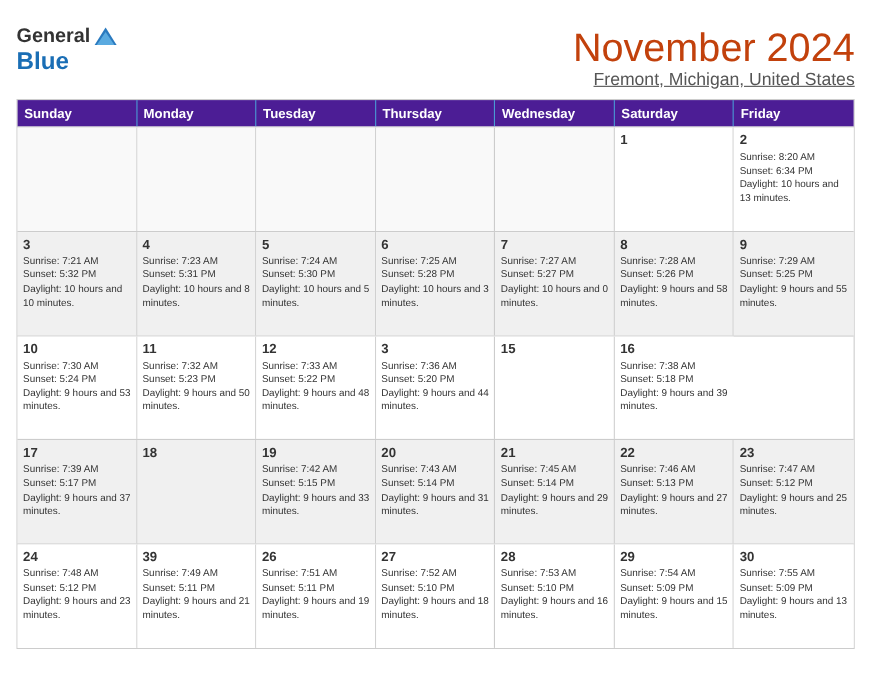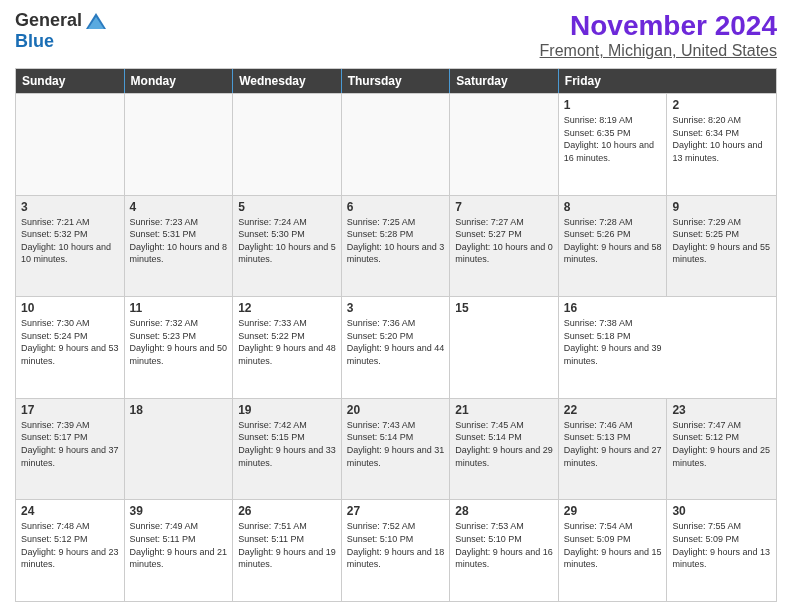--- a/index.html
+++ b/index.html
@@ -1,34 +1,34 @@
 <!DOCTYPE html>
 <html><head>
   <meta charset="utf-8">
   <style>
     * { margin: 0; padding: 0; box-sizing: border-box; }
     body { width: 792px; height: 612px; font-family: Arial, sans-serif; background: #fff; overflow: hidden; }
     
-    .page { width: 792px; height: 612px; display: flex; flex-direction: column; padding: 10px 15px; }
+    .page { width: 792px; height: 612px; display: flex; flex-direction: column; padding: 22px 15px; }
     
     .header { display: flex; align-items: flex-start; justify-content: space-between; margin-bottom: 8px; }
     
     .logo { display: flex; flex-direction: column; align-items: flex-start; }
     .logo-text { display: flex; align-items: center; }
     .logo-general { font-size: 18px; font-weight: bold; color: #333; }
-    .logo-blue { font-size: 18px; font-weight: bold; color: #1a6eb5; }
+    .logo-blue { font-size: 22px; font-weight: bold; color: #1a6eb5; }
     .logo-icon { width: 24px; height: 20px; margin-left: 2px; }
     
     .title-area { text-align: right; }
-    .month-title { font-size: 28px; color: #6d28d9; font-weight: bold; }
+    .month-title { font-size: 36px; color: #c2410c; font-weight: normal; }
     .location { font-size: 16px; color: #555; text-decoration: underline; }
     
     .calendar { flex: 1; display: flex; flex-direction: column; border: 1px solid #ccc; }
     
-    .cal-header { display: grid; grid-template-columns: repeat(7, 1fr); background: #404040; }
+    .cal-header { display: grid; grid-template-columns: repeat(7, 1fr); background: #4c1d95; }
     .cal-header-cell { color: #fff; font-size: 12px; font-weight: bold; padding: 5px 6px; text-align: left; border-right: 1px solid #4a9ad4; }
     .cal-header-cell:last-child { border-right: none; }
     
     .cal-body { flex: 1; display: flex; flex-direction: column; }
     
     .cal-row { display: grid; grid-template-columns: repeat(7, 1fr); flex: 1; border-top: 1px solid #ccc; }
     
     .cal-cell { border-right: 1px solid #ccc; padding: 4px 5px; font-size: 9.5px; color: #333; background: #fff; min-height: 0; overflow: hidden; }
     .cal-cell:last-child { border-right: none; }
     .cal-cell.empty { background: #f9f9f9; }
@@ -57,35 +57,35 @@
     <div class="title-area">
       <div class="month-title">November 2024</div>
       <div class="location">Fremont, Michigan, United States</div>
     </div>
   </div>
 
   <div class="calendar">
     <div class="cal-header">
     <div class="cal-header-cell">Sunday</div>
         <div class="cal-header-cell">Monday</div>
+        <div class="cal-header-cell">Tuesday</div>
+        <div class="cal-header-cell">Thursday</div>
         <div class="cal-header-cell">Wednesday</div>
-        <div class="cal-header-cell">Thursday</div>
         <div class="cal-header-cell">Saturday</div>
         <div class="cal-header-cell">Friday</div>
       </div>
     <div class="cal-body">
     <div class="cal-row">
           <div class="cal-cell empty"></div>
           <div class="cal-cell empty"></div>
           <div class="cal-cell empty"></div>
           <div class="cal-cell empty"></div>
           <div class="cal-cell empty"></div>
           <div class="cal-cell">
             <span class="day-num">1</span>
-            <div class="day-info">Sunrise: 8:19 AM<br>Sunset: 6:35 PM<br>Daylight: 10 hours and 16 minutes.</div>
           </div>
           <div class="cal-cell">
             <span class="day-num">2</span>
             <div class="day-info">Sunrise: 8:20 AM<br>Sunset: 6:34 PM<br>Daylight: 10 hours and 13 minutes.</div>
           </div>
         </div>
         <div class="cal-row">
           <div class="cal-cell shaded">
             <span class="day-num">3</span>
             <div class="day-info">Sunrise: 7:21 AM<br>Sunset: 5:32 PM<br>Daylight: 10 hours and 10 minutes.</div>

